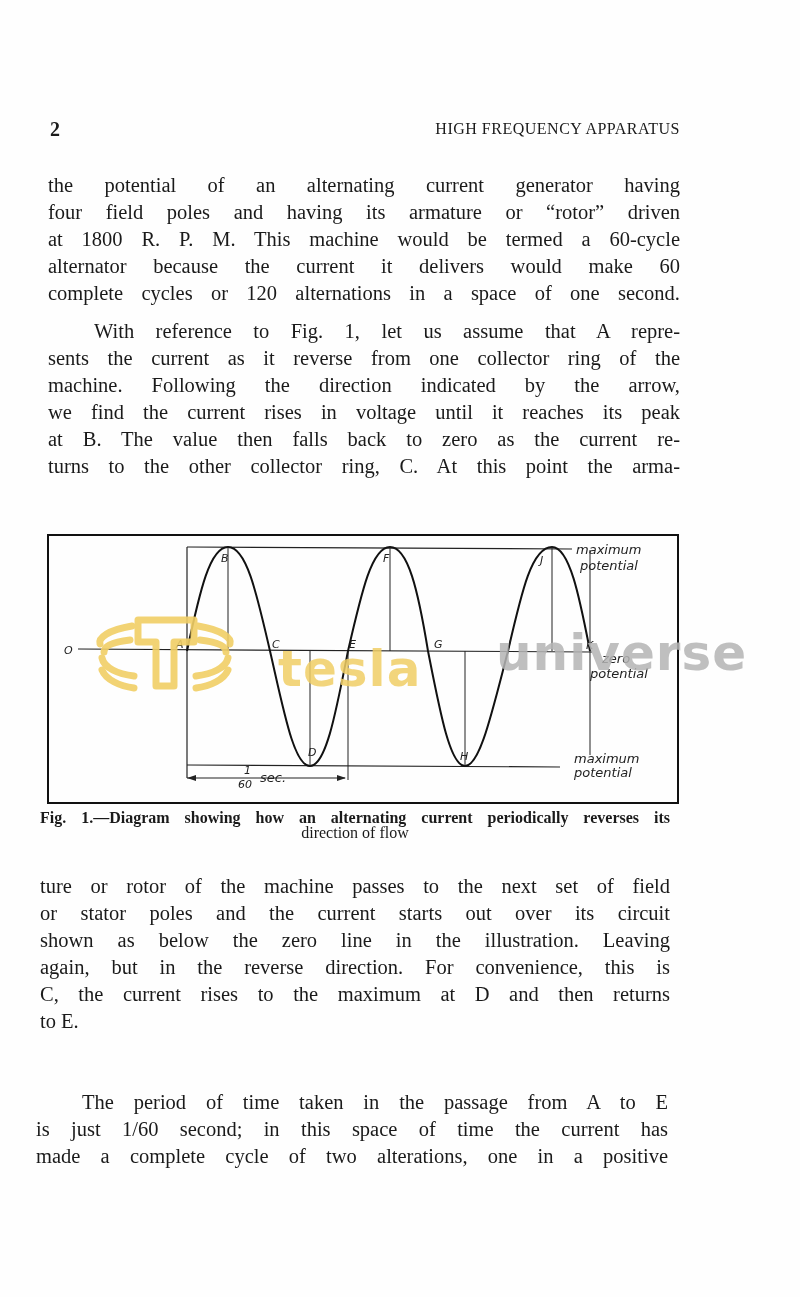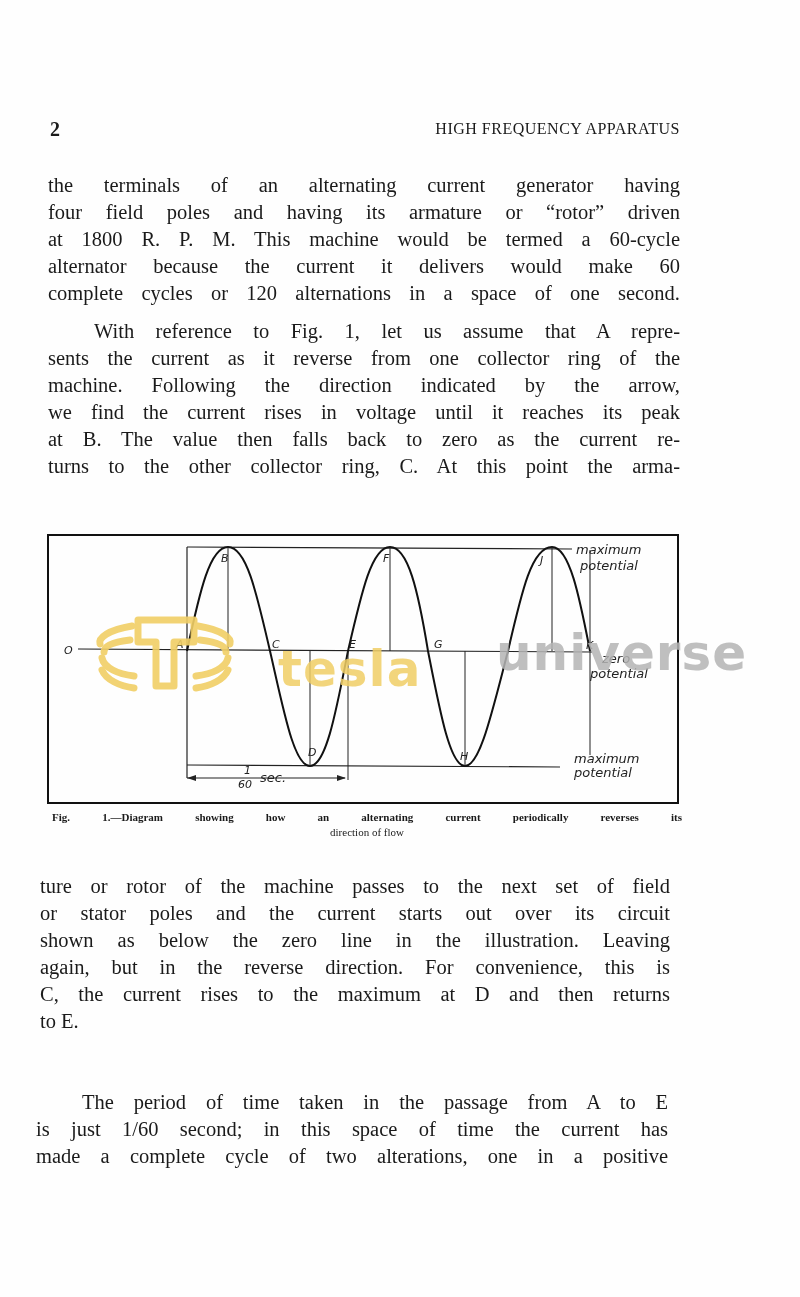--- a/index.html
+++ b/index.html
@@ -14,21 +14,21 @@
           text-align: justify; text-align-last: justify; margin: 0; }
   .para .line { display: block; white-space: nowrap; text-align: justify; text-align-last: justify; }
   .para .line.last { text-align-last: left; }
   .indent { padding-left: 46px; font-family: Liberation Serif, serif; }
   .p1 { top: 172px; }
   .p2 { top: 318px; }
   .p3 { top: 873px; left: 40px; width: 630px; }
   .p4 { top: 1048px; left: 36px; width: 632px; font-weight: 500; margin-top: 41px; }
   .figure { position: absolute; left: 40px; top: 530px; width: 645px; height: 285px; }
   .figure svg { position: absolute; left: 0; top: 0; }
-  .caption { position: absolute; left: 52px; top: 810px; width: 630px; font-size: 11px;
+  .caption { position: absolute; left: 40px; top: 810px; width: 630px; font-size: 16px;
              line-height: 15px; font-weight: bold; }
   .caption .cap-line1 { display: block; text-align: justify; text-align-last: justify; }
   .caption .cap-line2 { display: block; text-align: center; font-weight: normal; }
   .fig-label { font-family: "DejaVu Sans", sans-serif; font-style: italic; font-size: 13px; fill: #222; }
   .fig-letter { font-family: "DejaVu Sans", sans-serif; font-style: italic; font-size: 11px; fill: #222; }
   .watermark { position: absolute; left: 90px; top: 612px; width: 620px; height: 80px; pointer-events: none; }
   .wm-text { position: absolute; top: 12px; font-family: "DejaVu Sans", sans-serif; font-weight: bold;
              font-size: 50px; letter-spacing: 1px; opacity: 0.85; }
   .wm-tesla { left: 188px; color: #f1cf66; margin-top: 16px; }
   .wm-universe { left: 358px; color: #b5b5b5; margin-left: 48px; }
@@ -37,21 +37,21 @@
 <body>
 
 <div class="page">
 
   <div class="running-head">
     <span class="page-number">2</span>
     <div class="head-title">HIGH FREQUENCY APPARATUS</div>
   </div>
 
   <div class="para p1">
-    <span class="line">the terminals of an alternating current generator having</span>
+    <span class="line">the potential of an alternating current generator having</span>
     <span class="line">four field poles and having its armature or “rotor” driven</span>
     <span class="line">at 1800 R. P. M.  This machine would be termed a 60-cycle</span>
     <span class="line">alternator because the current it delivers would make 60</span>
     <span class="line">complete cycles or 120 alternations in a space of one second.</span>
   </div>
 
   <div class="para p2">
     <span class="line indent">With reference to Fig. 1, let us assume that A repre-</span>
     <span class="line">sents the current as it reverse from one collector ring of the</span>
     <span class="line">machine.  Following the direction indicated by the arrow,</span>

